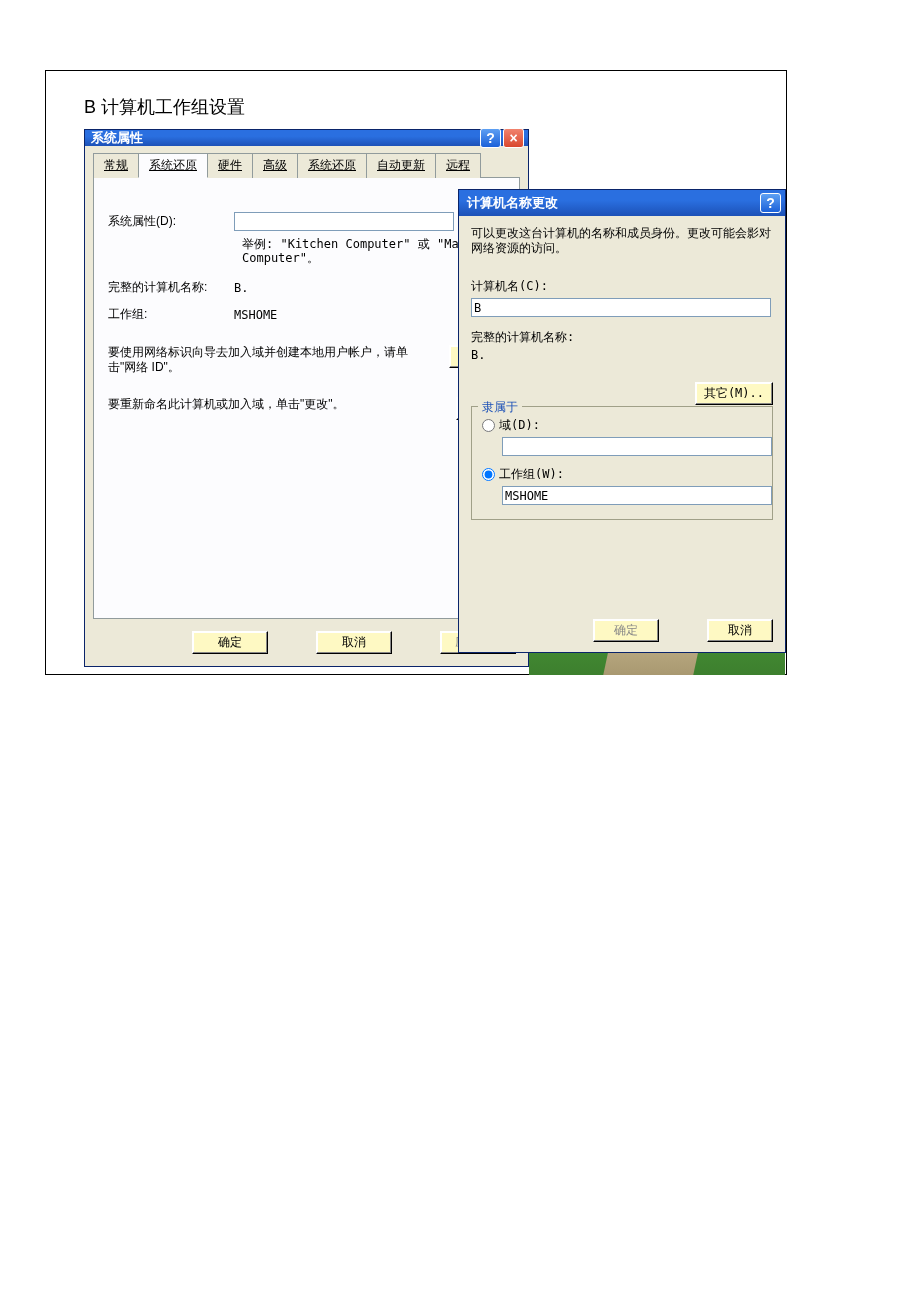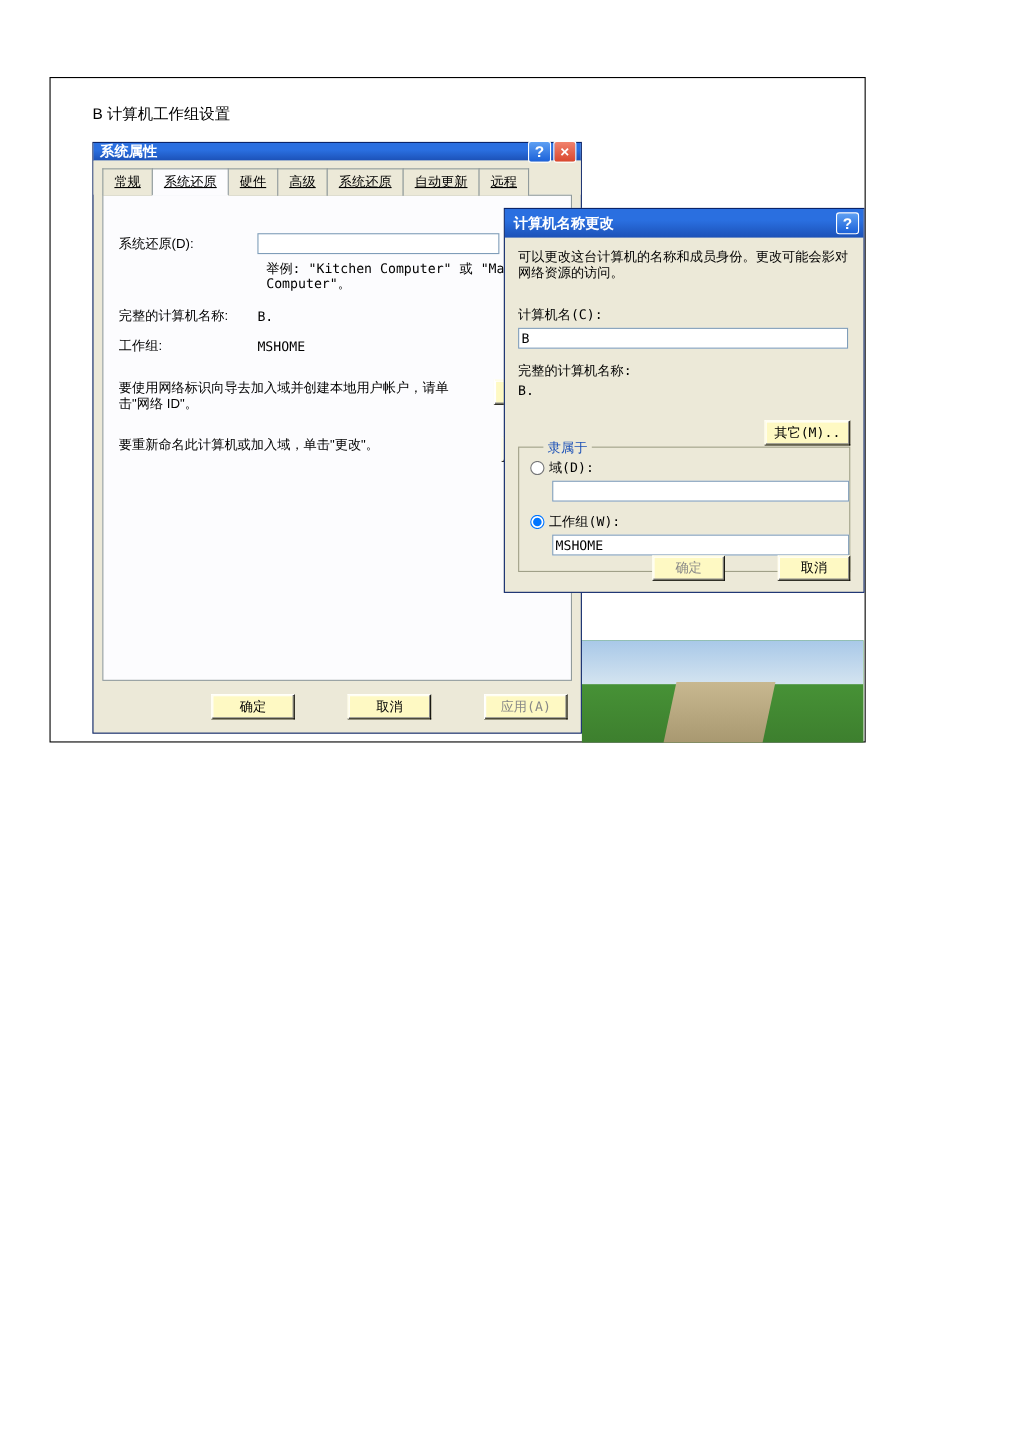--- a/index.html
+++ b/index.html
@@ -1,19 +1,19 @@
 <!DOCTYPE html>
 <html><head>
 <meta charset="utf-8">
 <style>
 * { box-sizing: border-box; margin: 0; padding: 0; }
 body { font-family: "Microsoft YaHei", SimSun, Arial, sans-serif; font-size: 12px; background: #fff; }
 .page-wrap { width: 920px; margin: 0 auto; padding: 70px 45px 40px 45px; }
 .doc-border { border: 1px solid #000; width: 742px; height: 605px; position: relative; padding: 24px 0 0 38px; }
-.section-title { font-size: 14px; margin-bottom: 14px; font-family: Arial, sans-serif; }
+.section-title { font-size: 18px; margin-bottom: 14px; font-family: Arial, sans-serif; }
 
 
 .sysprops { position: absolute; left: 38px; top: 58px; width: 445px; height: 538px; background: #ECE9D8; border: 1px solid #0A246A; }
 .sysprops .titlebar { height: 16px; background: linear-gradient(to bottom, #2A6FE0 0%, #2A6FE0 40%, #1C51B7 100%); display: flex; align-items: center; padding: 0 4px 0 6px; color: #fff; font-weight: bold; font-size: 13px; }
 .titlebar .title-text { flex: 1; }
 .titlebar .tbtn { width: 21px; height: 20px; margin-left: 2px; border: 1px solid #fff; border-radius: 3px; display: flex; align-items: center; justify-content: center; font-weight: bold; font-family: Arial; font-size: 14px; cursor: default; }
 .tbtn.help { background: linear-gradient(#5EA0F3,#1B61D9); color: #fff; }
 .tbtn.close { background: linear-gradient(#F1836E,#D9472E); color: #fff; }
 
 .tabs { display: flex; padding: 6px 8px 0 8px; background: #ECE9D8; text-decoration: underline; }
@@ -33,31 +33,31 @@
 
 .wiz-row { display: flex; align-items: flex-start; margin-top: 22px; }
 .wiz-row .wiz-text { flex: 1; line-height: 15px; font-size: 12px; }
 .winbtn { background: #fef9c3; border: 1px solid #000; border-top-color: #fff; border-left-color: #fff; box-shadow: inset -1px -1px #888, inset 1px 1px #fff; padding: 2px 8px; font-size: 12px; font-family: SimSun, monospace; cursor: default; white-space: nowrap; margin-left: 40px; }
 .winbtn.disabled { color: #888; }
 
 .bottom-btns { position: absolute; bottom: 12px; right: 12px; display: flex; gap: 8px; }
 .bottom-btns .winbtn { width: 76px; text-align: center; }
 
 
-.renamewin { position: absolute; left: 412px; top: 118px; width: 328px; height: 350px; background: #ECE9D8; border: 1px solid #0A246A; }
+.renamewin { position: absolute; left: 412px; top: 118px; width: 328px; height: 464px; background: #ECE9D8; border: 1px solid #0A246A; }
 .renamewin .titlebar { height: 26px; background: linear-gradient(to bottom, #2A6FE0 0%, #2A6FE0 40%, #1C51B7 100%); display: flex; align-items: center; padding: 0 4px 0 8px; color: #fff; font-weight: bold; font-size: 13px; }
 .rename-body { padding: 10px 12px; font-size: 12px; }
 .rename-body .desc { line-height: 15px; margin-bottom: 22px; }
 .rename-body .lbl2 { margin-bottom: 3px; font-family: SimSun, monospace; }
 .text-input { width: 300px; height: 19px; border: 1px solid #7F9DB9; background: #fff; padding: 0 2px; font-size: 12px; font-family: SimSun, monospace; }
 .full-name-lbl { margin-top: 12px; font-family: SimSun, monospace; }
 .full-name-val { margin-top: 2px; font-family: SimSun, monospace; }
 .more-btn { float: right; margin-top: 20px; }
 .fieldset { clear: both; margin-top: 44px; border: 1px solid #A0A088; padding: 8px 10px 14px 10px; position: relative; }
-.fieldset .legend { position: absolute; top: -8px; left: 22px; background: #ECE9D8; padding: 0 4px; color: #1C51B7; font-size: 12px; }
+.fieldset .legend { position: absolute; top: -8px; left: 6px; background: #ECE9D8; padding: 0 4px; color: #1C51B7; font-size: 12px; }
 .radio-row { display: flex; align-items: center; margin-top: 2px; font-family: SimSun, monospace; }
 .radio-row input { margin-right: 4px; }
 .small-input { width: 270px; height: 19px; border: 1px solid #7F9DB9; background: #fff; margin-left: 20px; margin-top: 3px; padding: 0 2px; font-size: 12px; font-family: SimSun, monospace; }
 .rename-btns { position: absolute; bottom: 10px; right: 12px; display: flex; gap: 8px; }
 .rename-btns .winbtn { width: 66px; text-align: center; }
 
 
 .desk-bg { position: absolute; left: 483px; top: 511px; width: 256px; height: 93px; background: linear-gradient(to bottom, #4EA03C 0%, #3D7F2E 100%); overflow: hidden; }
 .desk-bg .sky { position: absolute; top: 0; left: 0; right: 0; height: 40px; background: linear-gradient(#A8C8E8,#D4E4F0); }
 .desk-bg .path { position: absolute; top: 38px; left: 80px; width: 90px; height: 56px; background: linear-gradient(#C8B890,#A89870); transform: skewX(-12deg); }
@@ -85,21 +85,21 @@
         <div class="tab active">系统还原</div>
         <div class="tab">硬件</div>
         <div class="tab">高级</div>
         <div class="tab">系统还原</div>
         <div class="tab">自动更新</div>
         <div class="tab">远程</div>
       </div>
       <div class="tabpanel">
 
         <div class="form-row">
-          <div class="lbl">系统还原(D):</div>
+          <div class="lbl">系统属性(D):</div>
           <input class="desc-input" value="" style="">
         </div>
         <div class="example">举例: "Kitchen Computer" 或 "Mary Computer"。</div>
 
         <div class="form-row" style="margin-top:14px;">
           <div class="lbl">完整的计算机名称:</div>
           <div class="val">B.</div>
         </div>
         <div class="form-row" style="margin-top:10px;">
           <div class="lbl">工作组:</div>

